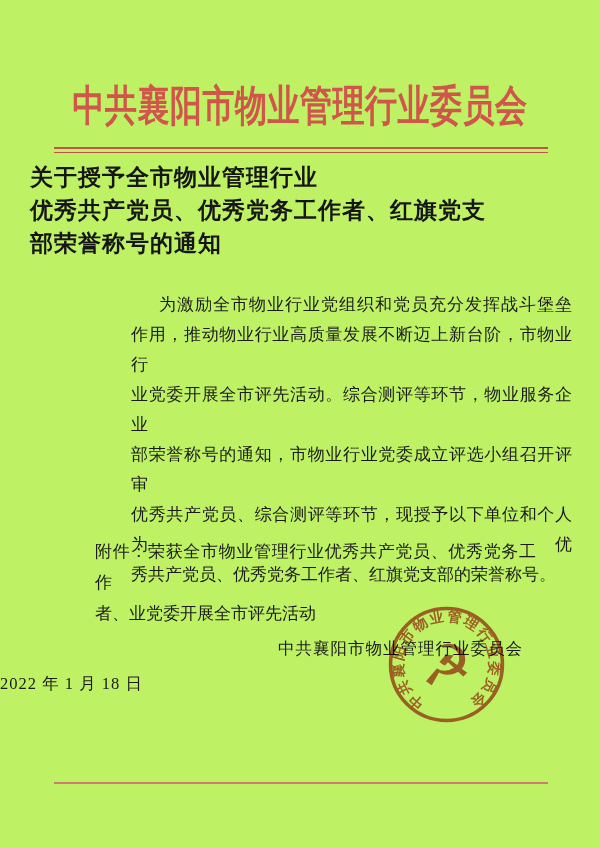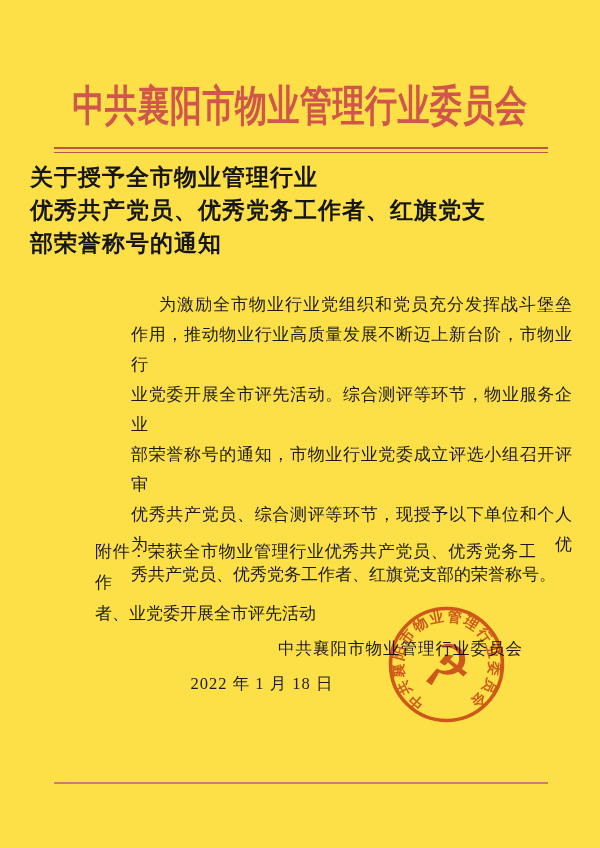--- a/index.html
+++ b/index.html
@@ -1,20 +1,20 @@
 <!DOCTYPE html>
 <html style="--headerRed: #d0564c; --ruleRed: #c0544c; --footerRuleRed: #cf7a72; --textBlack: #1d1d1d; --sealRed: #c7493b;"><head>
 <meta charset="utf-8">
 <style>
   html,body{margin:0;padding:0;background:#ffffff;}
   .page{
     position:relative;
     width:600px;height:848px;
     margin:0 auto;
-    background:#fde047;
+    background:#bef264;
     overflow:hidden;
     font-family:"Liberation Serif","DejaVu Serif",serif;
     color:var(--textBlack,#1d1d1d);
   }
 
   
   .letterhead{
     position:absolute;top:84px;left:0;right:0;
     text-align:center;
     font-size:32px;line-height:45px;font-weight:bold;
@@ -65,21 +65,21 @@
   
   .signature{
     position:absolute;top:637px;left:0;right:77px;
     text-align:right;
     font-size:16.5px;line-height:24px;
     letter-spacing:1px;
     color:#1b1b1b;
   }
   .issue-date{
     position:absolute;top:672px;left:0;right:76px;
-    text-align:center;
+    text-align:left;
     font-size:16.5px;line-height:24px;
     letter-spacing:1px;
     color:#1b1b1b;
   }
 
   
   .seal{
     position:absolute;left:386px;top:604px;
     width:121px;height:121px;
     mix-blend-mode:multiply;

